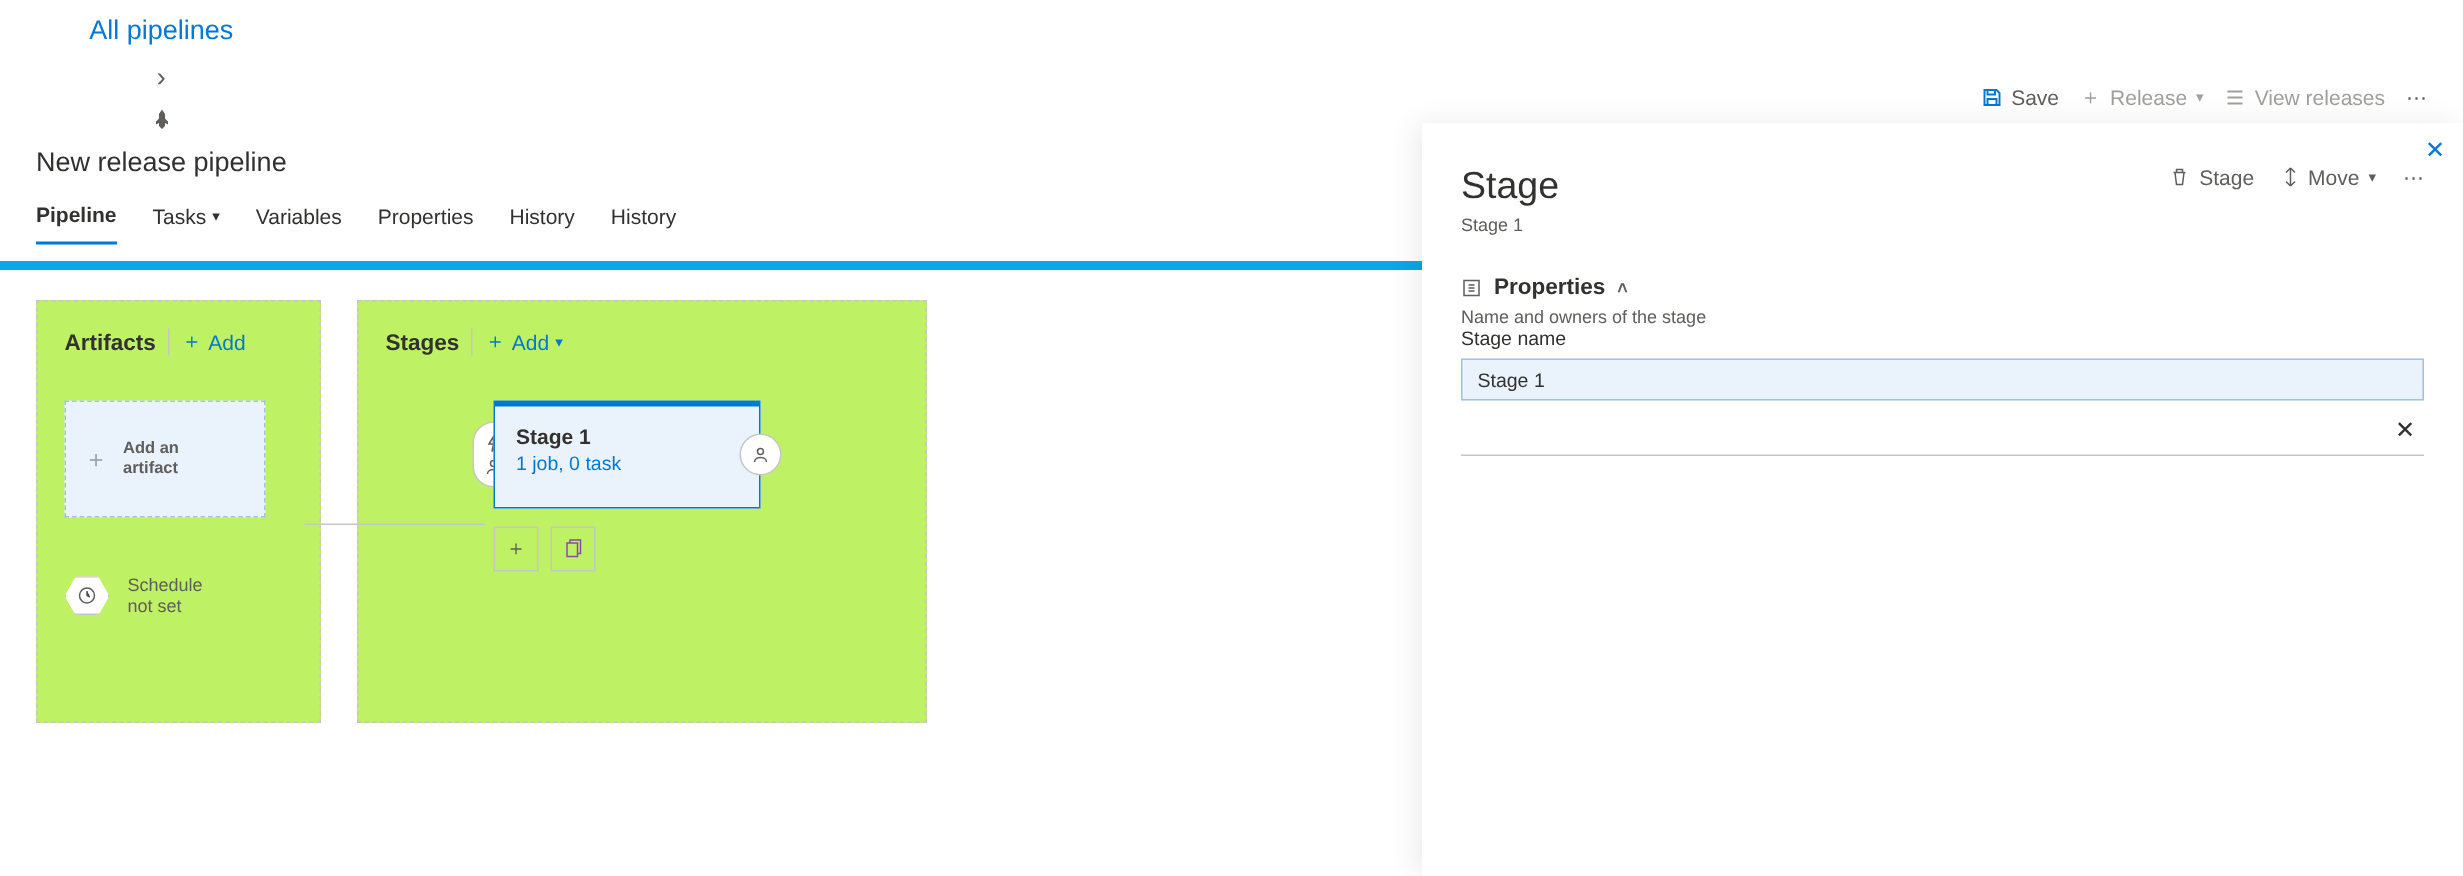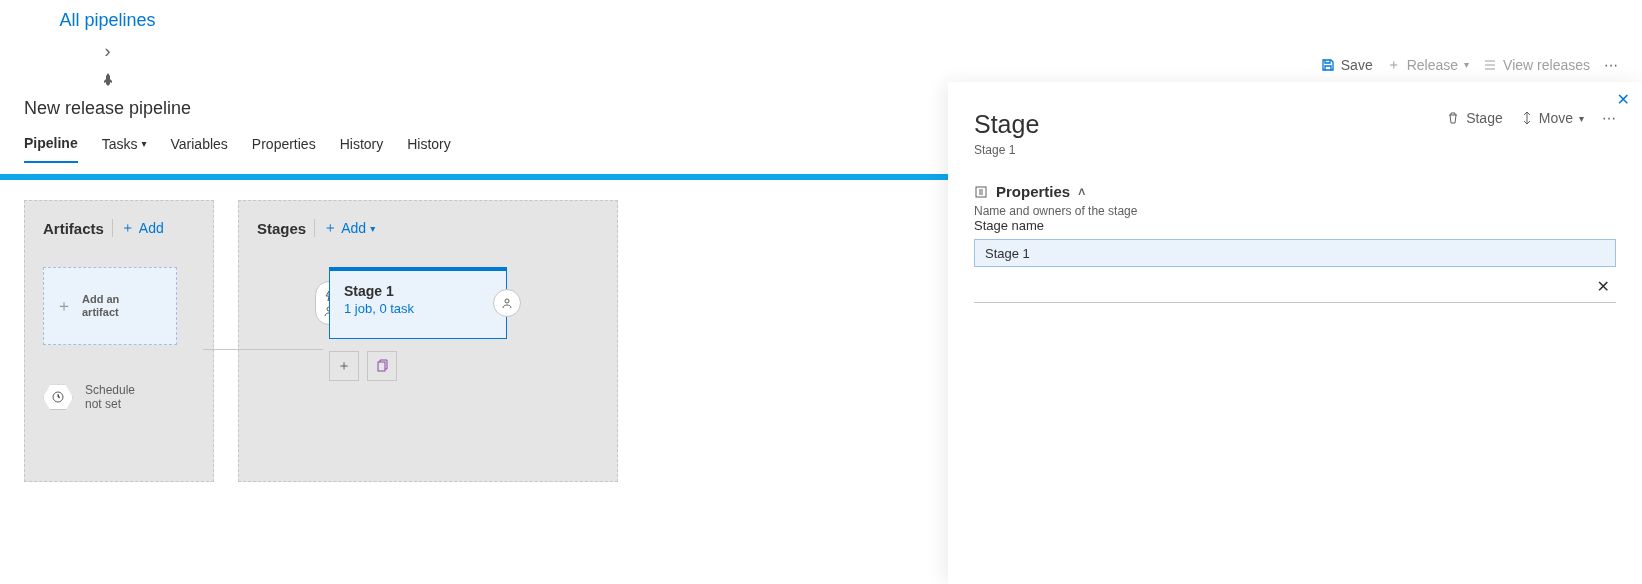--- a/index.html
+++ b/index.html
@@ -19,21 +19,21 @@
   .chev-down { font-size: 10px; }
 
   
   .tabs { display: flex; gap: 24px; padding: 6px 24px 12px 24px; border-bottom: 6px solid #0ea5e9; font-size: 14px; }
   .tab { padding: 4px 0 10px 0; cursor: pointer; color: #323130; display: inline-flex; align-items: center; gap: 4px; }
   .tab.active { font-weight: 600; border-bottom: 2px solid #0078d4; margin-bottom: -1px; }
 
   
   .canvas { padding: 20px 24px; display: flex; gap: 24px; align-items: flex-start; }
 
-  .panel { border: 1px dashed #c8c6c4; background: #e5e5e5; }
+  .panel { border: 1px dashed #c8c6c4; background: #bef264; }
   .artifacts-panel { width: 190px; height: 282px; padding: 18px 18px 14px 18px; position: relative; }
   .stages-panel { width: 380px; height: 282px; padding: 18px 18px 14px 18px; position: relative; }
 
   .panel-head { display: flex; align-items: center; gap: 8px; margin-bottom: 30px; }
   .panel-head .pname { font-weight: 600; font-size: 15px; }
   .panel-head .divider { width: 1px; height: 18px; background: #c8c6c4; }
   .panel-head .add { display: inline-flex; align-items: center; gap: 4px; color: #0078d4; cursor: pointer; font-size: 14px; }
   .panel-head .add .plus { color: #0078d4; font-weight: 400; }
 
   .add-artifact { width: 134px; height: 78px; border: 1px dashed #9fc1e6; background: #eaf2fb; display: flex; align-items: center; gap: 10px; padding-left: 12px; cursor: pointer; margin-bottom: 38px; }

